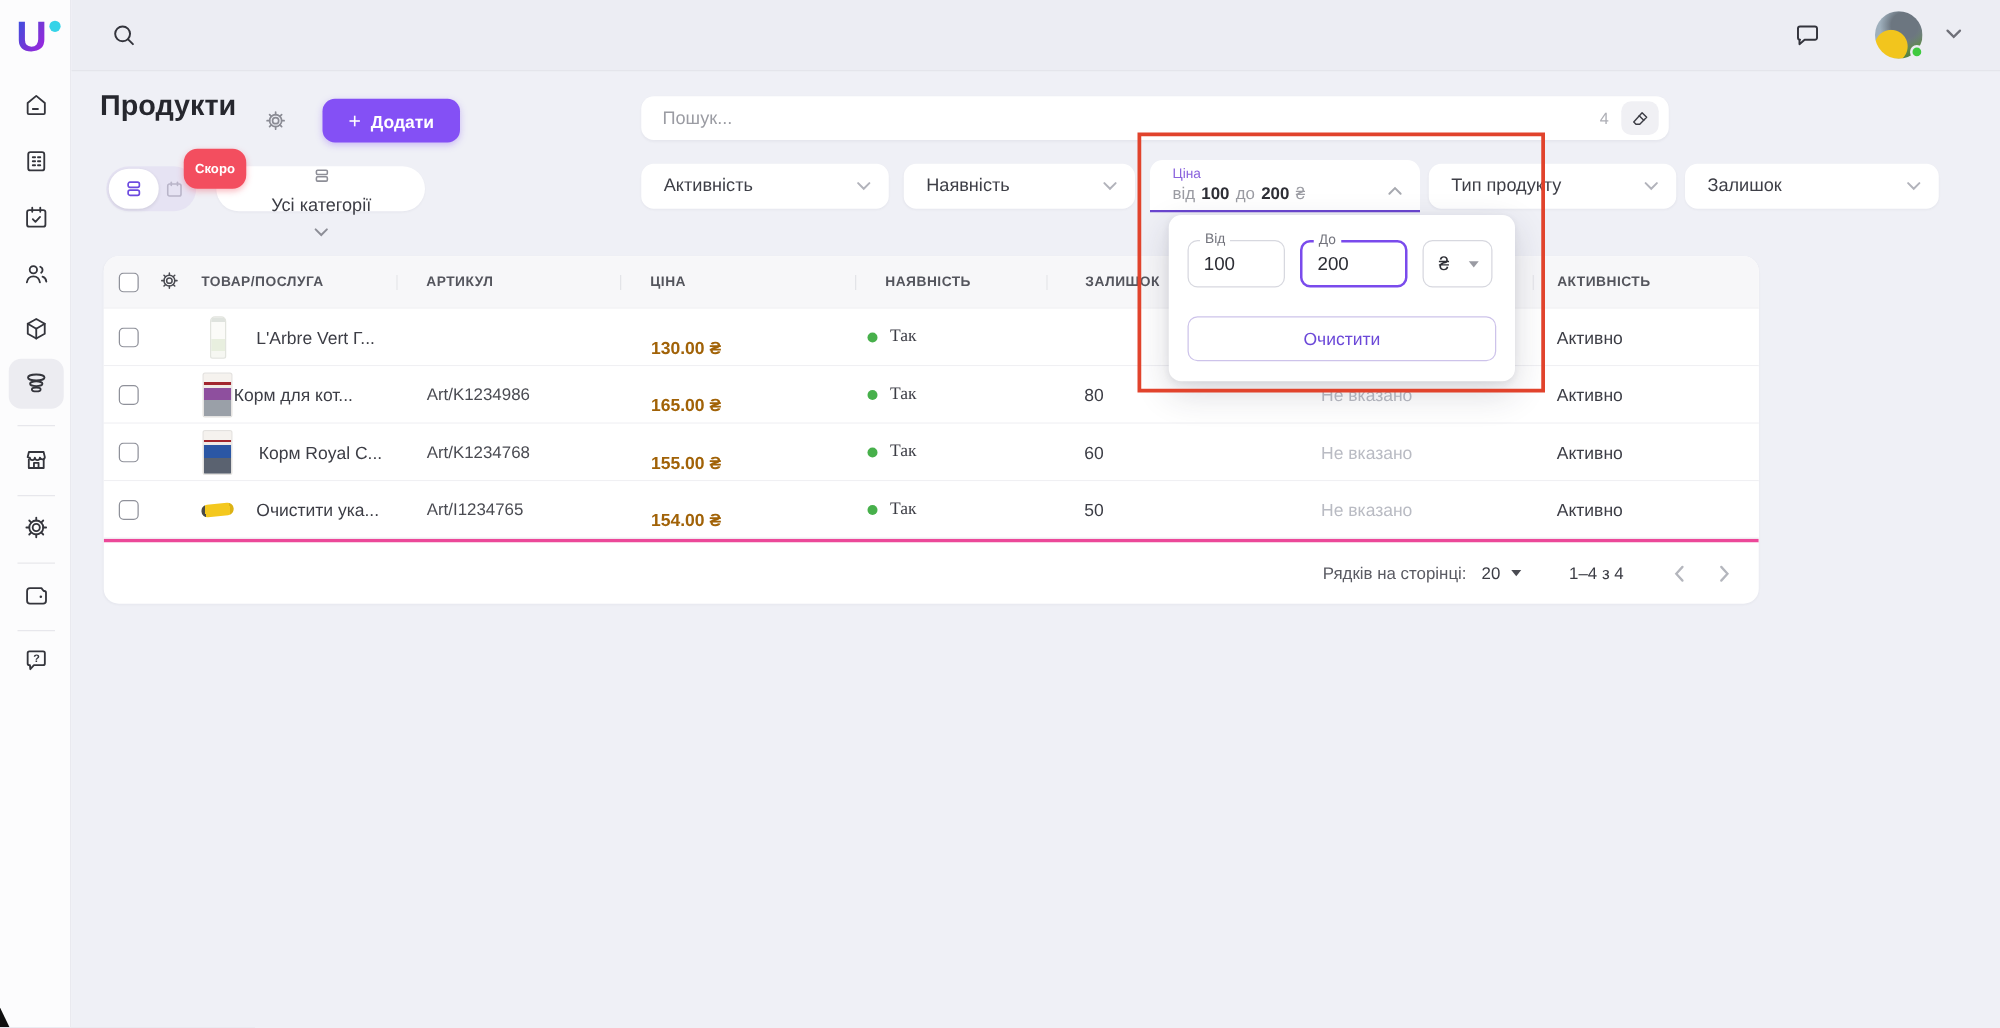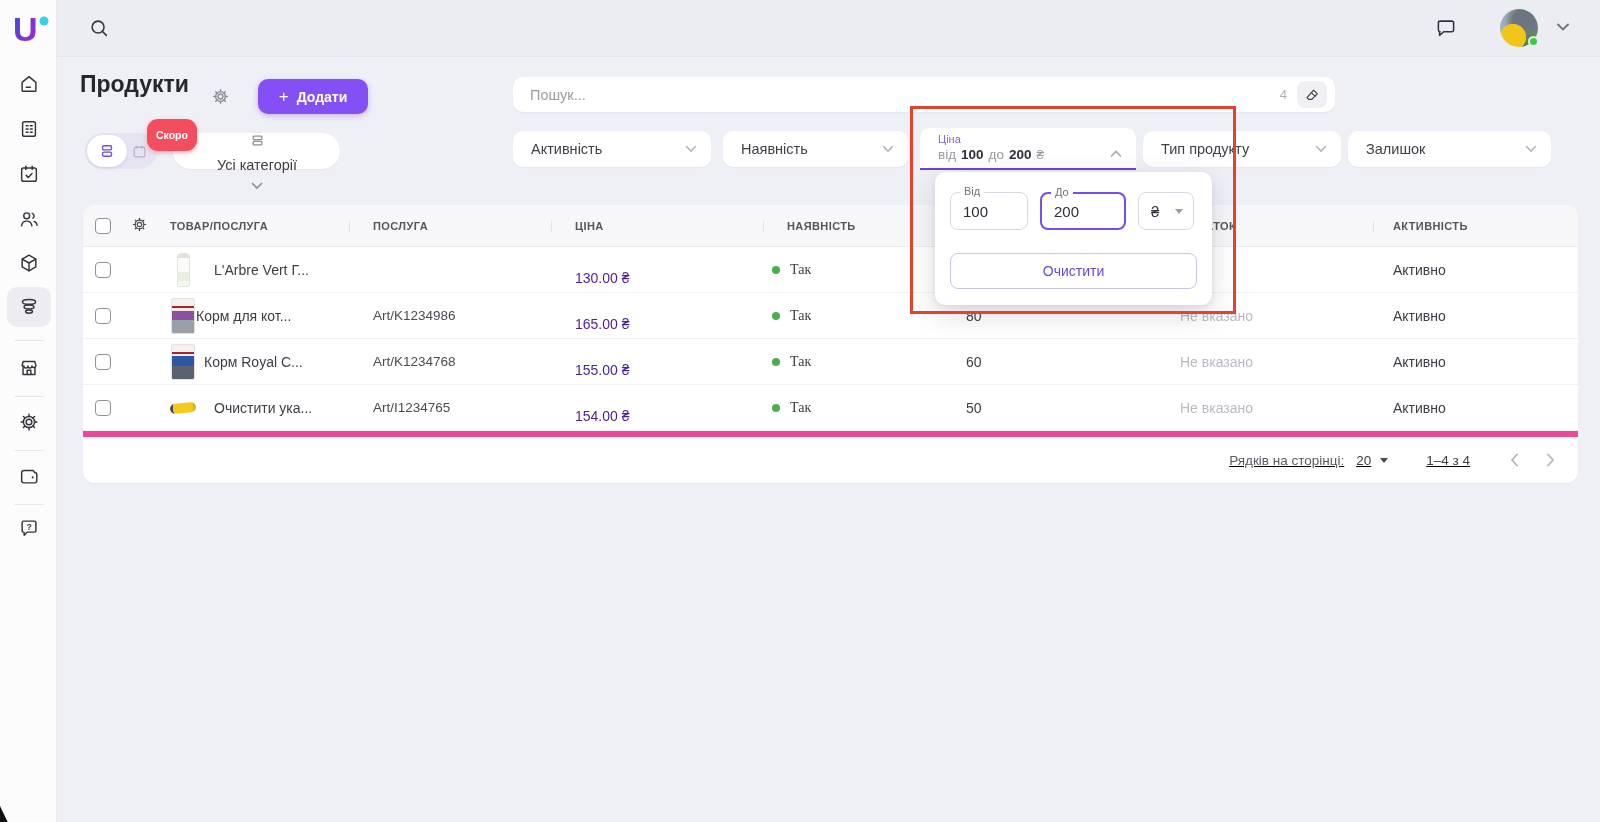--- a/index.html
+++ b/index.html
@@ -91,21 +91,21 @@
                border-top:5.5px solid #9a9ba3; }
   .clear-btn { margin-top:23px; height:36px; border:1px solid #cdc3ea; border-radius:8px; background:#fff;
                display:flex; align-items:center; justify-content:center; font-size:14px; color:#6b48d8;
                font-weight:500; }
 
   
   .red-rect { left:910px; top:106px; width:326px; height:208px; border:3.5px solid #e1432c;
               z-index:100; pointer-events:none; }
 
   
-  .card { left:83px; top:205px; width:1495px; height:278px; background:#fff; border-radius:12px;
+  .card { left:83px; top:205px; width:1324px; height:278px; background:#fff; border-radius:12px;
           box-shadow:0 1px 2px rgba(30,30,50,.04); }
   .trow { display:flex; align-items:center; }
   .thead { height:42px; background:#f7f7f9; border-bottom:1px solid #ececf0; border-radius:12px 12px 0 0; }
   .th { font-size:11px; font-weight:700; letter-spacing:.4px; color:#54555d; position:relative;
         white-space:nowrap; overflow:hidden; }
   .th.divided::before { content:""; position:absolute; left:0; top:50%; margin-top:-8px;
         width:1px; height:16px; background:#e3e4e8; }
   .tbody-row { height:46px; border-bottom:1px solid #f0f0f3; background:#fff; }
   .td { font-size:14px; color:#3c3d45; white-space:nowrap; overflow:hidden; }
 
@@ -115,40 +115,40 @@
   .c-sku     { width:202px; padding-left:24px; }
   .c-price   { width:212px; padding-left:24px; }
   .c-avail   { width:172px; padding-left:9px; }
   .c-stock   { width:225px; padding-left:31px; }
   .c-tax     { width:213px; padding-left:20px; }
   .c-activity{ width:205px; padding-left:20px; }
   .th.c-avail { padding-left:24px; }
 
   .checkbox { width:16px; height:16px; border:1.5px solid #8f919a; border-radius:4px; background:#fff; }
   .sku-val { font-size:13.5px; color:#4a4b52; }
-  .price-val { font-weight:400; color:#4c1d95;margin-top:16px; }
+  .price-val { font-weight:700; color:#a16207;margin-top:16px; }
   .avail-wrap { display:flex; align-items:center; gap:10px;font-family:Liberation Serif, serif; }
   .dot { width:8px; height:8px; border-radius:50%; background:#47b04b; }
   .tax-val { color:#b9bbc3; }
 
   
   .thumb { width:26px; height:38px; display:flex; align-items:center; justify-content:center; }
   .img-bottle { width:13px; height:34px; border-radius:4px 4px 2px 2px;
                 background:linear-gradient(180deg,#dfe3de 0 12%,#fbfbf8 12% 55%,#e8efdf 55% 85%,#f6f7f2 85%);
                 border:1px solid #e2e4de; }
   .img-foodp { width:24px; height:36px; border-radius:2px; border:1px solid #e4e2df;
                background:linear-gradient(180deg,#f5f2ee 0 20%,#a2262e 20% 26%,#f0ebe6 26% 34%,#8e4f9e 34% 62%,#9aa0a8 62% 100%); }
   .img-foodb { width:24px; height:36px; border-radius:2px; border:1px solid #e4e2df;
                background:linear-gradient(180deg,#f5f2ee 0 20%,#a2262e 20% 26%,#f0ebe6 26% 32%,#2b57a5 32% 62%,#5a6270 62% 100%); }
   .img-laser { width:38px; height:10px; border-radius:5px; transform:rotate(-6deg);
                background:linear-gradient(90deg,#4a4a46 0 12%,#f4c81e 12% 88%,#dcb214 88%); }
 
   
-  .tfoot { height:52px; border-top:6px solid #ec4899; display:flex; align-items:center;
-           justify-content:flex-end; padding-right:16px; border-radius:0 0 12px 12px;text-decoration:underline; }
+  .tfoot { height:52px; border-top:3px solid #ec4899; display:flex; align-items:center;
+           justify-content:flex-end; padding-right:16px; border-radius:0 0 12px 12px; }
   .rpp-label { font-size:13.5px; color:#5a5b63; }
   .rpp-select { display:flex; align-items:center; gap:9px; margin-left:12px; font-size:13.5px;
                 color:#3c3d45; }
   .rpp-caret { width:0; height:0; border-left:4.5px solid transparent; border-right:4.5px solid transparent;
                border-top:5px solid #4a4b52; }
   .range { font-size:13.5px; color:#3c3d45; margin-left:38px; }
   .pg-btn { margin-left:32px; color:#b4b6bd; display:flex; align-items:center; justify-content:center;
             width:24px; height:24px; }
   .pg-btn.next { margin-left:12px; }
 
@@ -436,21 +436,21 @@
             <line x1="12" y1="18.1" x2="12" y2="20.6"></line>
           <line x1="18.1" y1="12" x2="20.6" y2="12"></line>
             <line x1="5.9" y1="12" x2="3.4" y2="12"></line>
           <line x1="16.3" y1="7.7" x2="18.1" y2="5.9"></line>
             <line x1="7.7" y1="7.7" x2="5.9" y2="5.9"></line>
           <line x1="16.3" y1="16.3" x2="18.1" y2="18.1"></line>
             <line x1="7.7" y1="16.3" x2="5.9" y2="18.1"></line>
         </svg>
       </div>
       <div class="th c-product">ТОВАР/ПОСЛУГА</div>
-      <div class="th c-sku divided">ПОСЛУГА</div>
+      <div class="th c-sku divided">АРТИКУЛ</div>
       <div class="th c-price divided">ЦІНА</div>
       <div class="th c-avail divided">НАЯВНІСТЬ</div>
       <div class="th c-stock divided">ЗАЛИШОК</div>
       <div class="th c-tax divided">ПОДАТОК</div>
       <div class="th c-activity divided">АКТИВНІСТЬ</div>
     </div>
 
     <div class="trow tbody-row">
       <div class="td c-check">
           <div class="checkbox"></div>
@@ -501,21 +501,21 @@
 
     <div class="trow tbody-row">
       <div class="td c-check">
           <div class="checkbox"></div>
         </div>
       <div class="td c-gear"></div>
       <div class="td c-product">
         <span class="thumb">
             <span class="img-foodb"></span>
           </span>
-        <span style="margin-left:8px;">Корм Royal C...</span>
+        <span style="margin-left:20px;">Корм Royal C...</span>
       </div>
       <div class="td c-sku sku-val">Art/K1234768</div>
       <div class="td c-price price-val">155.00 ₴</div>
       <div class="td c-avail">
           <span class="avail-wrap">
             <span class="dot"></span>
             <span>Так</span>
           </span>
         </div>
       <div class="td c-stock">60</div>

